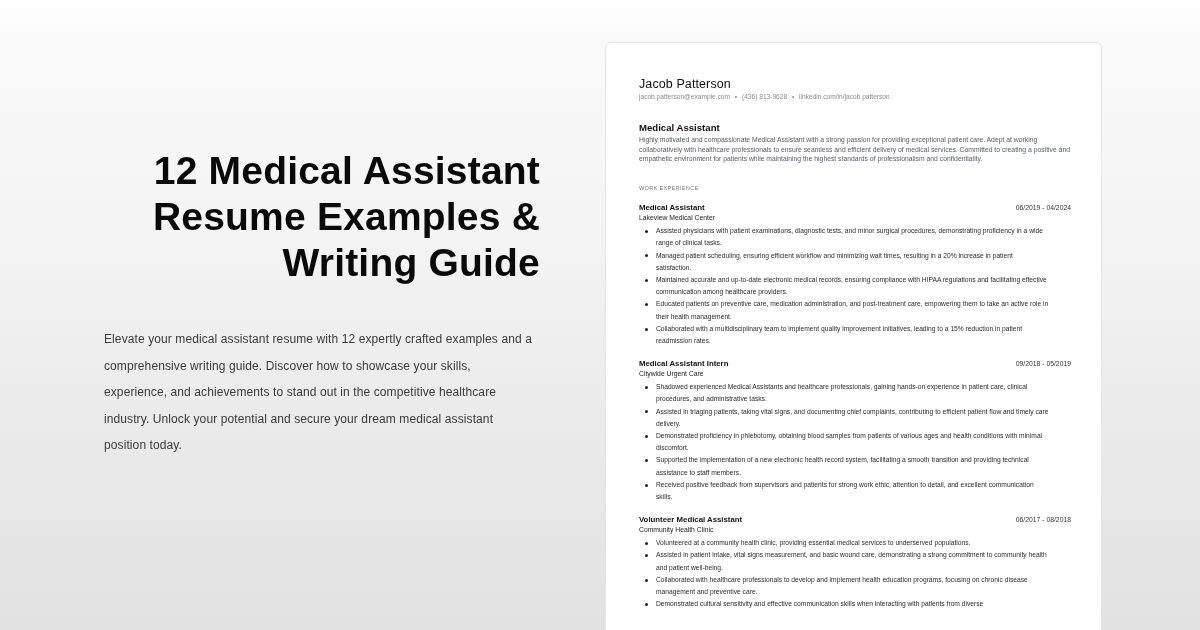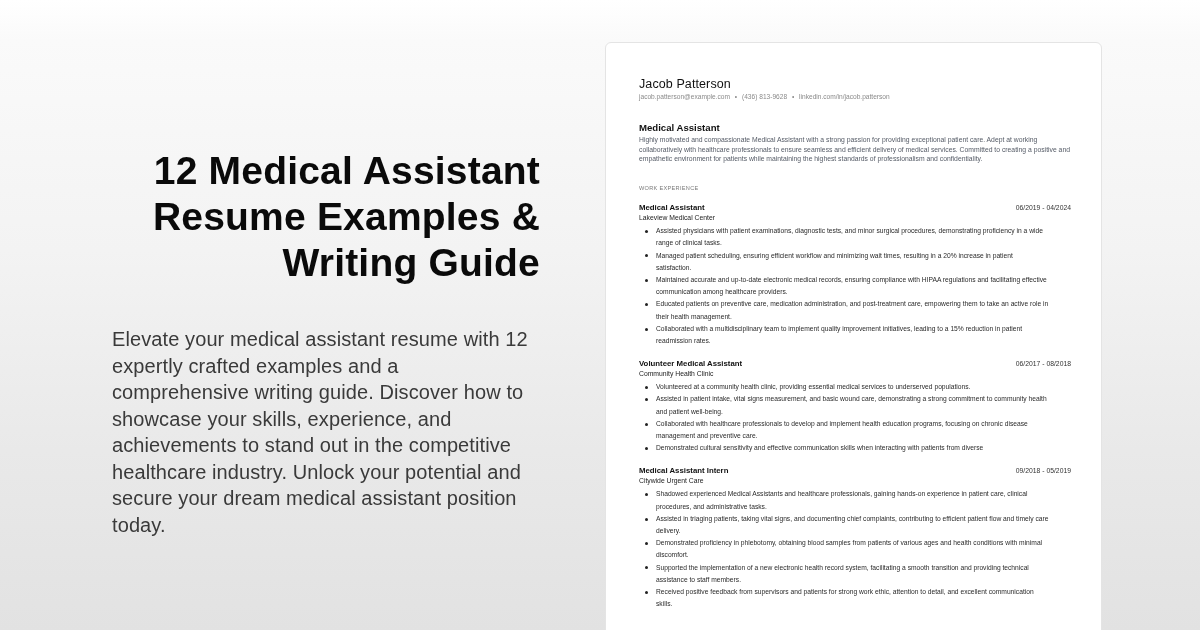--- a/index.html
+++ b/index.html
@@ -25,23 +25,23 @@
     margin: 0;
     font-family: "Liberation Sans", sans-serif;
     font-weight: 700;
     font-size: 39px;
     line-height: 46px;
     letter-spacing: 0.2px;
     color: #0a0a0a;
     text-align: right;
   }
   .lede {
-    margin: 12px;
+    margin: 4px;
     margin-top: 40px;
-    font-size: 20px;
+    font-size: 12px;
     line-height: 26.5px;
     color: #3a3a3a;
     letter-spacing: 0.1px;
   }
 
   .card {
     position: absolute;
     left: 605px;
     top: 42px;
     width: 497px;
@@ -181,40 +181,40 @@
         <li class="bullet"><span class="bullet-dot"></span><span>Assisted physicians with patient examinations, diagnostic tests, and minor surgical procedures, demonstrating proficiency in a wide range of clinical tasks.</span></li>
         <li class="bullet"><span class="bullet-dot"></span><span>Managed patient scheduling, ensuring efficient workflow and minimizing wait times, resulting in a 20% increase in patient satisfaction.</span></li>
         <li class="bullet"><span class="bullet-dot"></span><span>Maintained accurate and up-to-date electronic medical records, ensuring compliance with HIPAA regulations and facilitating effective communication among healthcare providers.</span></li>
         <li class="bullet"><span class="bullet-dot"></span><span>Educated patients on preventive care, medication administration, and post-treatment care, empowering them to take an active role in their health management.</span></li>
         <li class="bullet"><span class="bullet-dot"></span><span>Collaborated with a multidisciplinary team to implement quality improvement initiatives, leading to a 15% reduction in patient readmission rates.</span></li>
       </ul>
     </div>
 
     <div class="job">
       <div class="job-head">
-        <span class="job-title">Volunteer Medical Assistant</span>
-        <span class="job-dates">06/2017 - 08/2018</span>
-      </div>
-      <div class="job-company">Community Health Clinic</div>
-      <ul class="bullets">
-        <li class="bullet"><span class="bullet-dot"></span><span>Volunteered at a community health clinic, providing essential medical services to underserved populations.</span></li>
-        <li class="bullet"><span class="bullet-dot"></span><span>Assisted in patient intake, vital signs measurement, and basic wound care, demonstrating a strong commitment to community health and patient well-being.</span></li>
-        <li class="bullet"><span class="bullet-dot"></span><span>Collaborated with healthcare professionals to develop and implement health education programs, focusing on chronic disease management and preventive care.</span></li>
-        <li class="bullet"><span class="bullet-dot"></span><span>Demonstrated cultural sensitivity and effective communication skills when interacting with patients from diverse</span></li>
-      </ul>
-    </div>
-
-    <div class="job">
-      <div class="job-head">
         <span class="job-title">Medical Assistant Intern</span>
         <span class="job-dates">09/2018 - 05/2019</span>
       </div>
       <div class="job-company">Citywide Urgent Care</div>
       <ul class="bullets">
         <li class="bullet"><span class="bullet-dot"></span><span>Shadowed experienced Medical Assistants and healthcare professionals, gaining hands-on experience in patient care, clinical procedures, and administrative tasks.</span></li>
         <li class="bullet"><span class="bullet-dot"></span><span>Assisted in triaging patients, taking vital signs, and documenting chief complaints, contributing to efficient patient flow and timely care delivery.</span></li>
         <li class="bullet"><span class="bullet-dot"></span><span>Demonstrated proficiency in phlebotomy, obtaining blood samples from patients of various ages and health conditions with minimal discomfort.</span></li>
         <li class="bullet"><span class="bullet-dot"></span><span>Supported the implementation of a new electronic health record system, facilitating a smooth transition and providing technical assistance to staff members.</span></li>
         <li class="bullet"><span class="bullet-dot"></span><span>Received positive feedback from supervisors and patients for strong work ethic, attention to detail, and excellent communication skills.</span></li>
       </ul>
     </div>
+
+    <div class="job">
+      <div class="job-head">
+        <span class="job-title">Volunteer Medical Assistant</span>
+        <span class="job-dates">06/2017 - 08/2018</span>
+      </div>
+      <div class="job-company">Community Health Clinic</div>
+      <ul class="bullets">
+        <li class="bullet"><span class="bullet-dot"></span><span>Volunteered at a community health clinic, providing essential medical services to underserved populations.</span></li>
+        <li class="bullet"><span class="bullet-dot"></span><span>Assisted in patient intake, vital signs measurement, and basic wound care, demonstrating a strong commitment to community health and patient well-being.</span></li>
+        <li class="bullet"><span class="bullet-dot"></span><span>Collaborated with healthcare professionals to develop and implement health education programs, focusing on chronic disease management and preventive care.</span></li>
+        <li class="bullet"><span class="bullet-dot"></span><span>Demonstrated cultural sensitivity and effective communication skills when interacting with patients from diverse</span></li>
+      </ul>
+    </div>
   </div>
 </div>
 
 </body></html>

